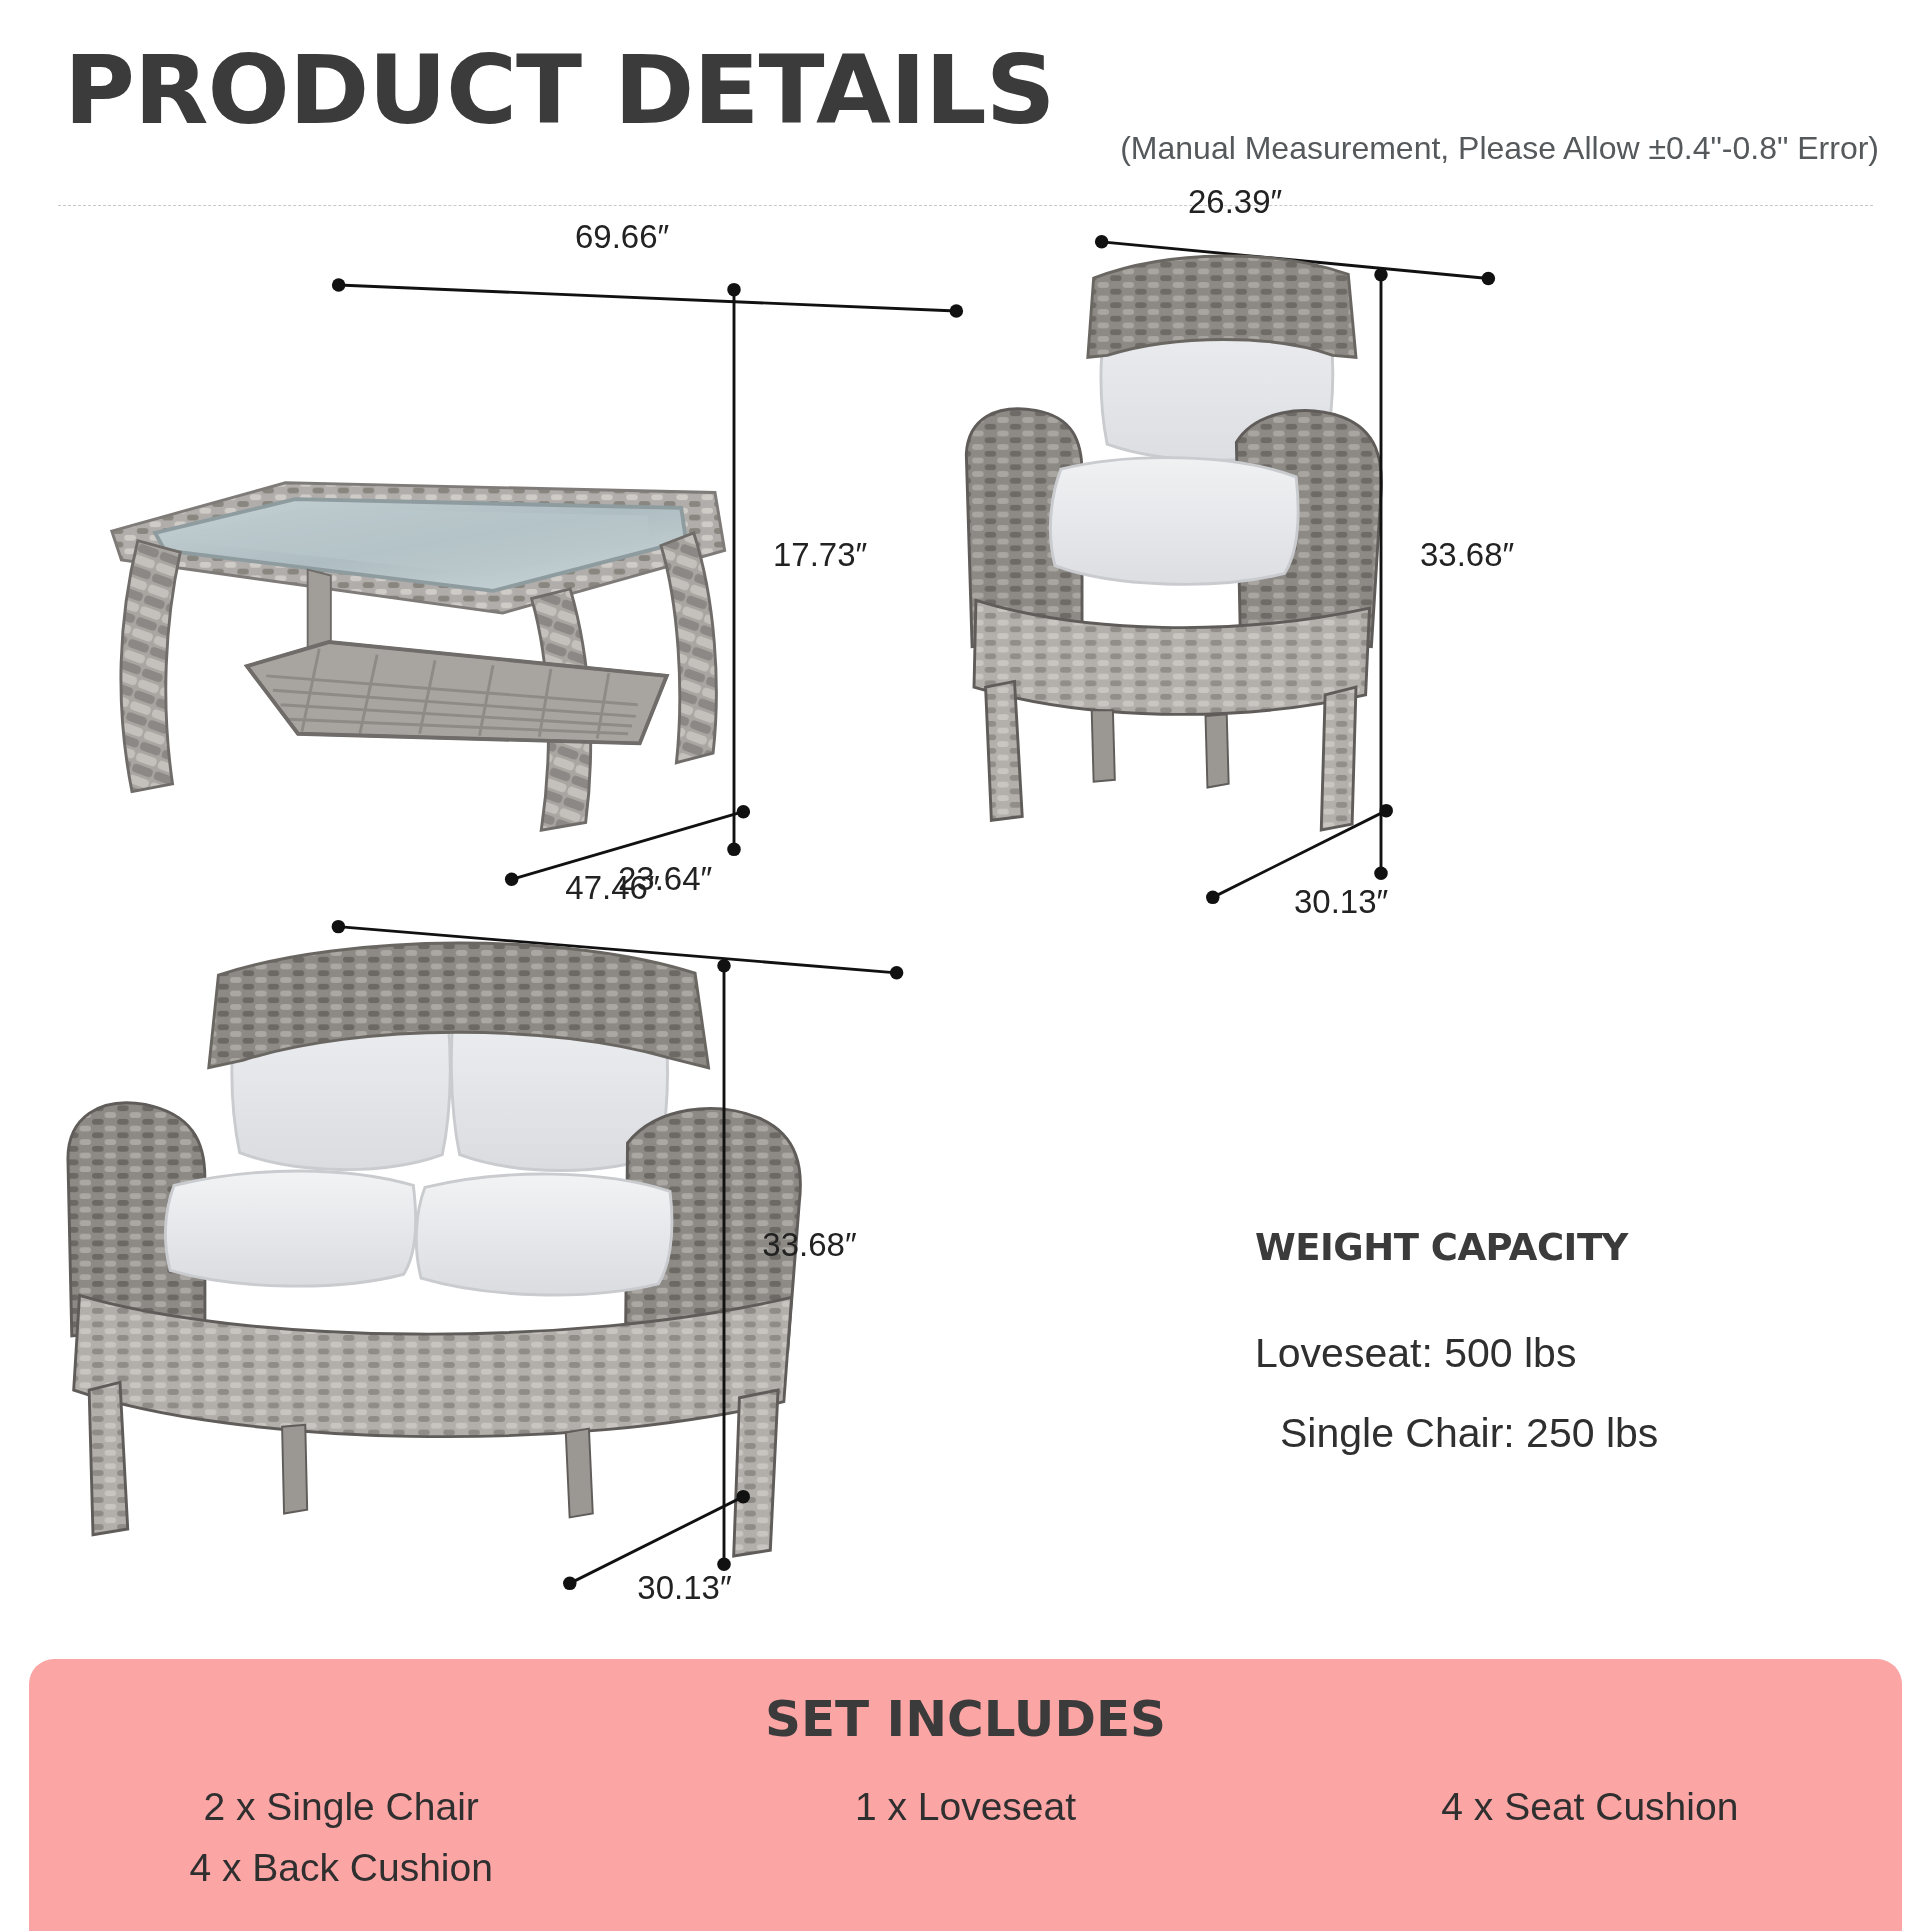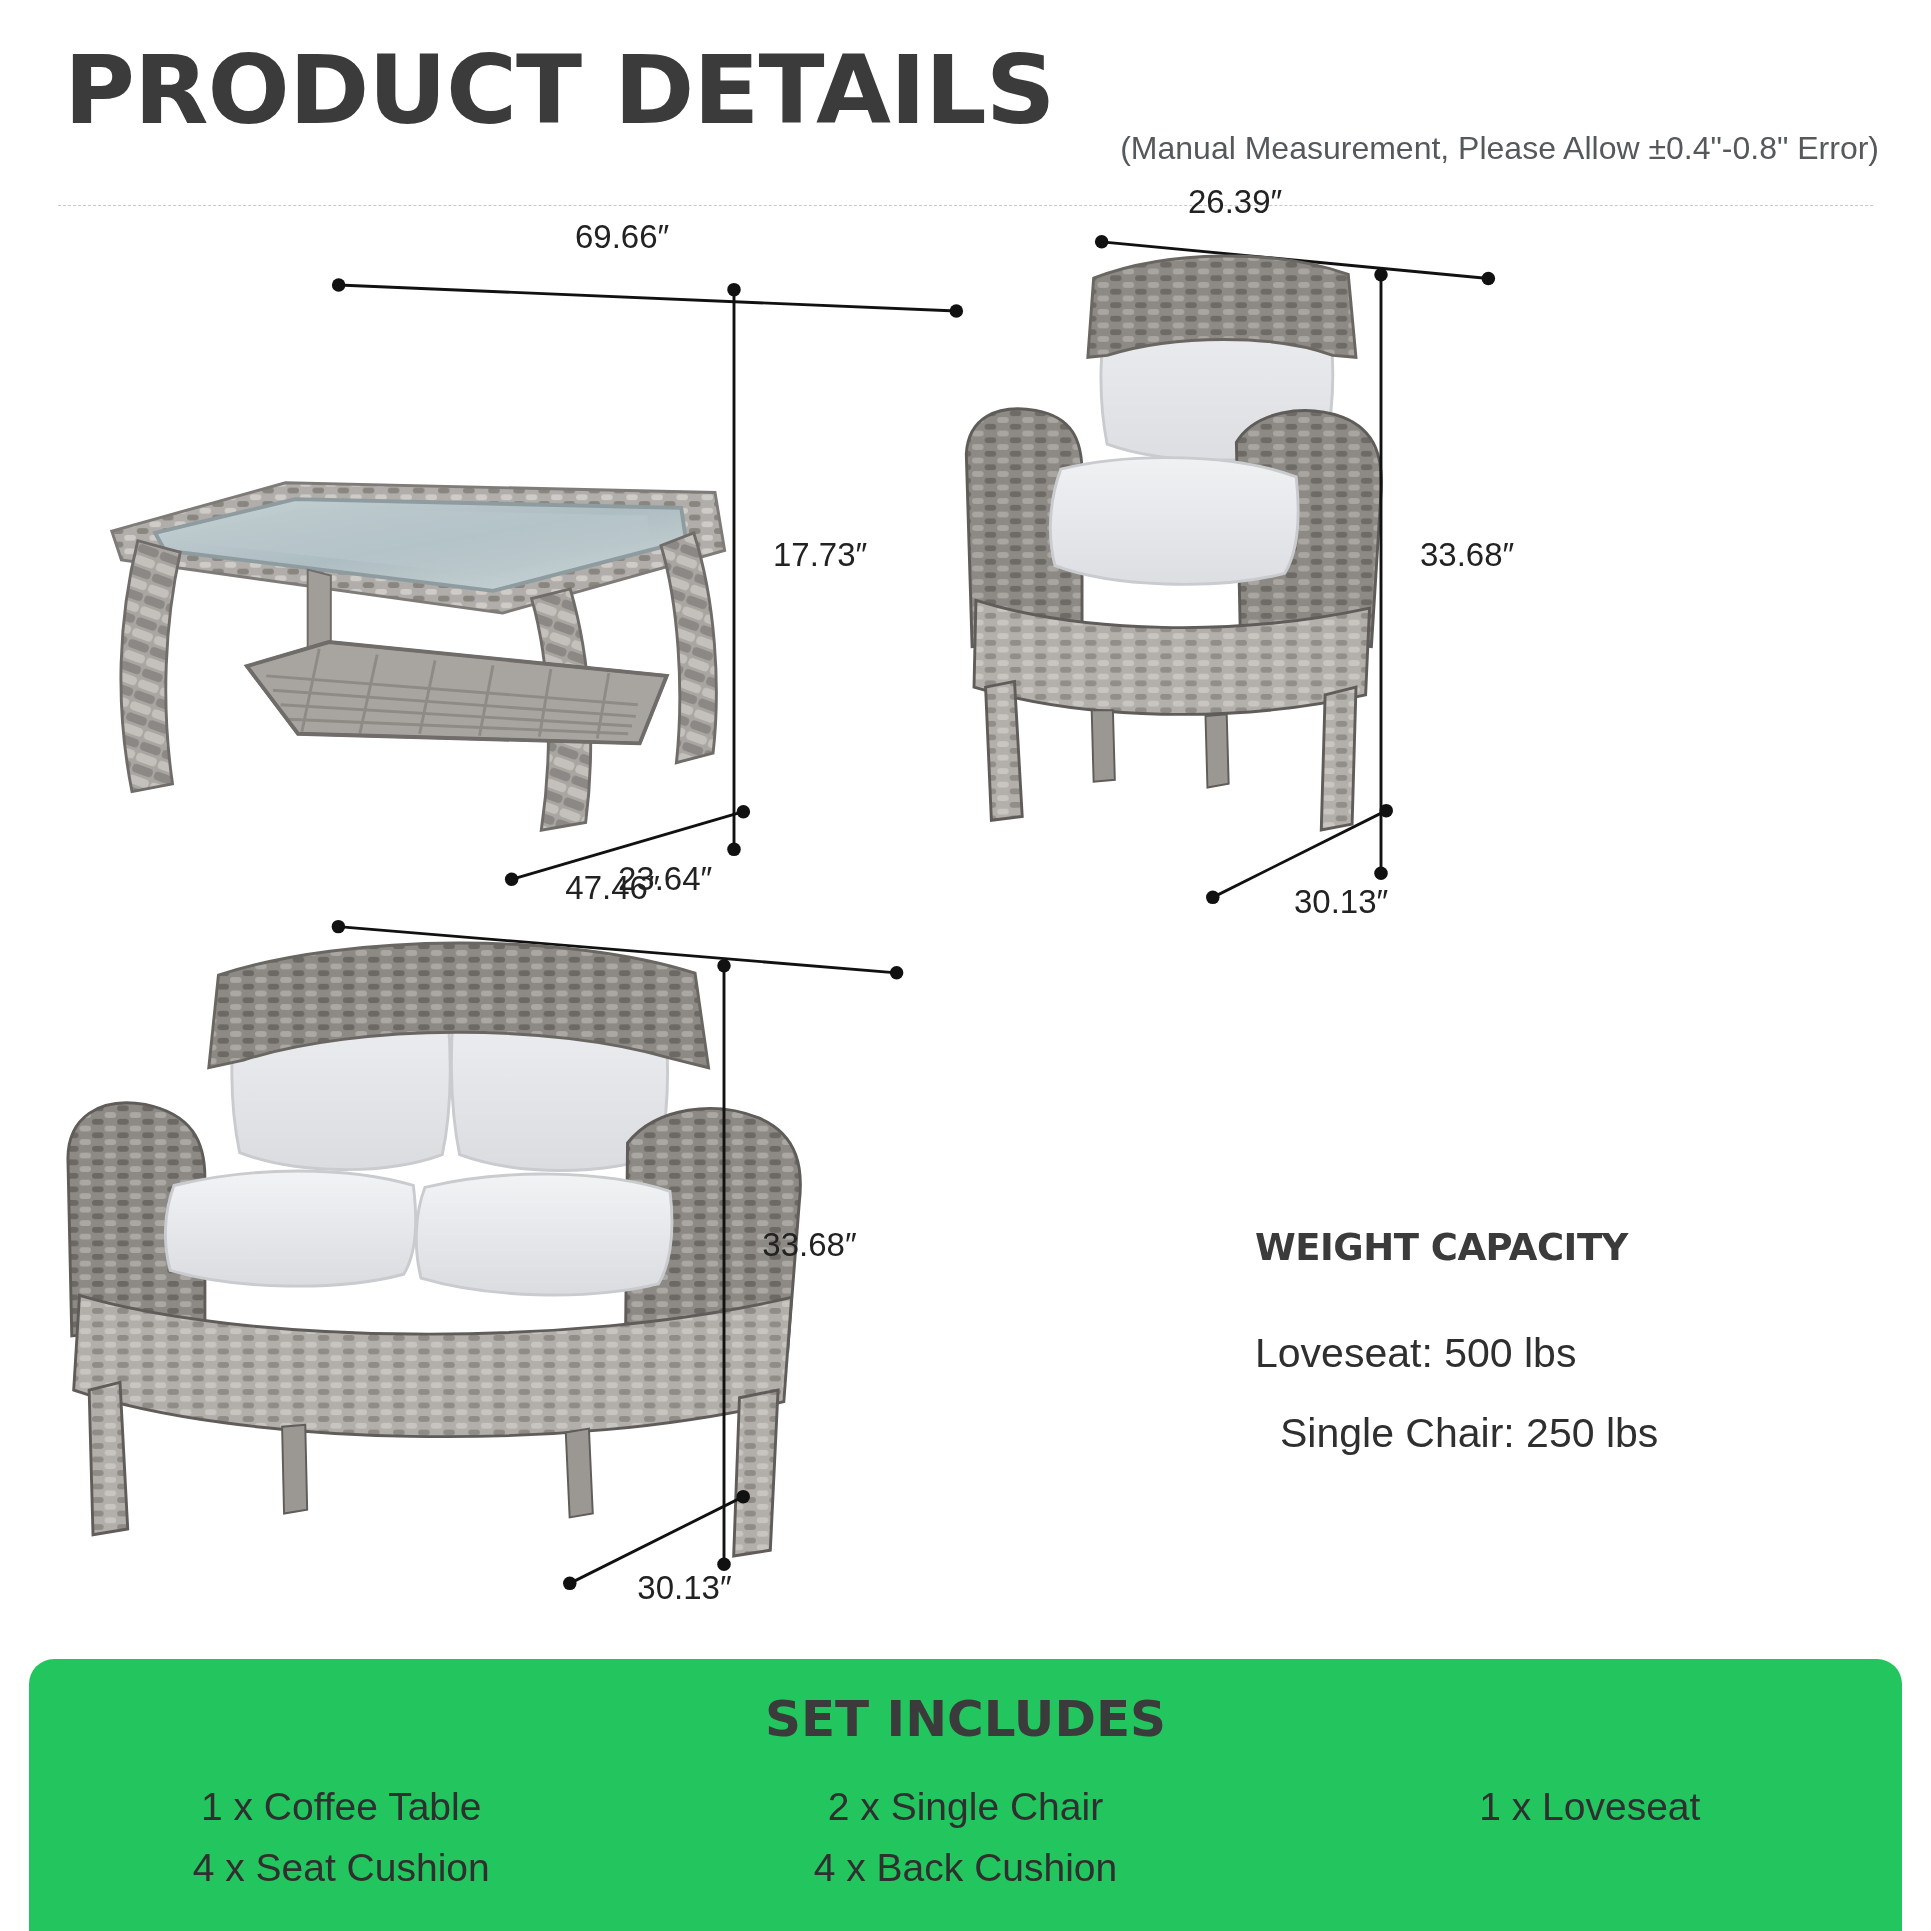--- a/index.html
+++ b/index.html
@@ -87,21 +87,21 @@
   .wc-line1 { top: 1330px; }
   .wc-line2 { top: 1410px; margin-left: 25px; }
 
   
   .set-box {
     position: absolute;
     left: 29px;
     top: 1659px;
     width: 1873px;
     height: 272px;
-    background: #22c55e;
+    background: #fca5a5;
     border-radius: 25px 25px 0 0;
   }
   .set-title {
     position: absolute;
     width: 100%;
     top: 31px;
     text-align: center;
     font-size: 50px;
     font-weight: bold;
     color: #3b3b3b;
@@ -327,21 +327,20 @@
   <div class="dim-label" style="left:618px; top:681px;">30.13″</div>
 </div>
 
 <div class="wc-title">WEIGHT CAPACITY</div>
 <div class="wc-line1">Loveseat: 500 lbs</div>
 <div class="wc-line2">Single Chair: 250 lbs</div>
 
 <div class="set-box">
   <div class="set-title">SET INCLUDES</div>
   <div class="set-grid">
-    <div class="set-cell">1 x Coffee Table</div>
     <div class="set-cell">2 x Single Chair</div>
     <div class="set-cell">1 x Loveseat</div>
     <div class="set-cell">4 x Seat Cushion</div>
     <div class="set-cell">4 x Back Cushion</div>
     <div class="set-cell"></div>
   </div>
 </div>
 
 
 </body></html>

